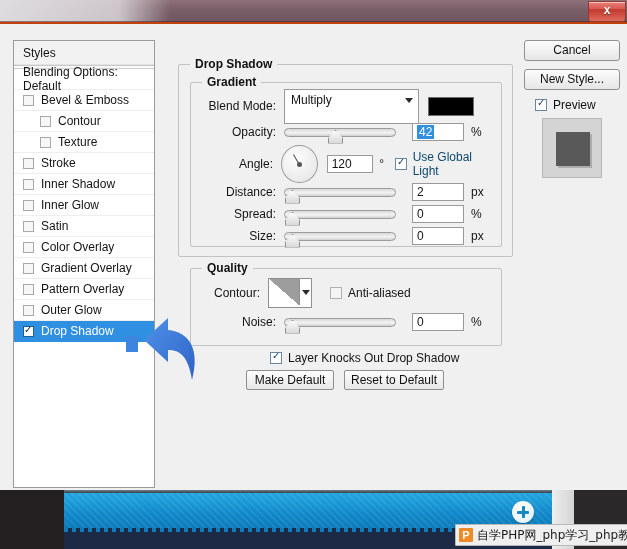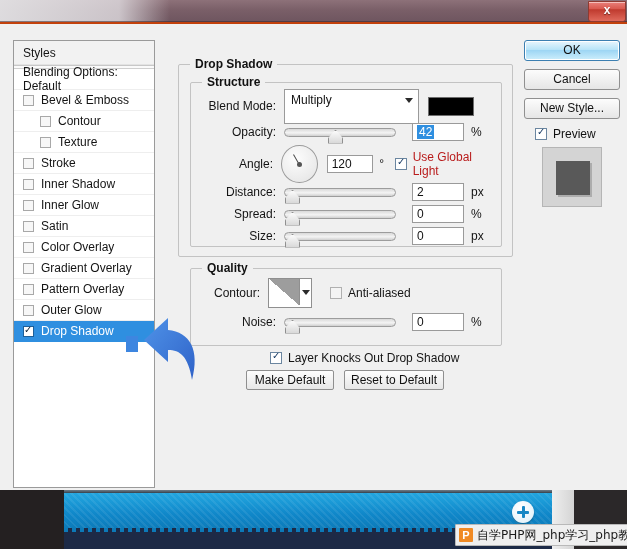--- a/index.html
+++ b/index.html
@@ -224,39 +224,38 @@
           <span>Outer Glow</span>
         </div>
         <div class="sl-row plain selected">
           <span class="sl-chk checked"></span>
           <span>Drop Shadow</span>
         </div>
       </div>
   </div>
 
   <div id="rightpanel">
-    <div class="rbtn primary">OK</div>
     <div class="rbtn">Cancel</div>
     <div class="rbtn">New Style...</div>
     <div id="previewrow">
       <div class="chk"></div>
       <span>Preview</span>
     </div>
     <div id="thumb">
       <div class="sq"></div>
     </div>
   </div>
 
   <div id="main">
 
     <div class="fieldset" style="left:0;top:10px;width:333px;height:191px;"></div>
     <div class="grouplabel" style="left:12px;top:3px;">Drop Shadow</div>
 
     <div class="fieldset" style="left:12px;top:28px;width:310px;height:163px;"></div>
-    <div class="grouplabel" style="left:24px;top:21px;">Structure</div>
+    <div class="grouplabel" style="left:24px;top:21px;">Gradient</div>
 
     <div class="row" style="left:20px;top:42px;width:300px;">
       <div class="lbl" style="width:78px;">Blend Mode:</div>
       <div class="combo" style="width:135px;margin-left:8px;">
         <span>Multiply</span>
         <span class="caret"></span>
       </div>
       <div class="swatch" style="margin-left:9px;"></div>
     </div>
 
@@ -275,21 +274,21 @@
       <div class="lbl" style="width:78px;">Angle:</div>
       <div class="dial" style="margin-left:8px;">
         <div class="needle"></div>
         <div class="hub"></div>
       </div>
       <div class="numbox" style="width:48px;margin-left:9px;">
         <span>120</span>
       </div>
       <span class="unit" style="margin-left:6px;">°</span>
       <div class="cbx on" style="margin-left:11px;"></div>
-      <span style="font-size:12px;color:#b91c1c;">Use Global Light</span>
+      <span style="font-size:12px;color:#0c4a6e;">Use Global Light</span>
     </div>
 
     <div class="row" style="left:20px;top:128px;width:300px;">
       <div class="lbl" style="width:78px;">Distance:</div>
       <div class="slider" style="width:112px;margin-left:8px;">
         <div class="thumb" style="left:0px;"></div>
       </div>
       <div class="numbox" style="width:52px;margin-left:16px;">
         <span>2</span>
       </div>

